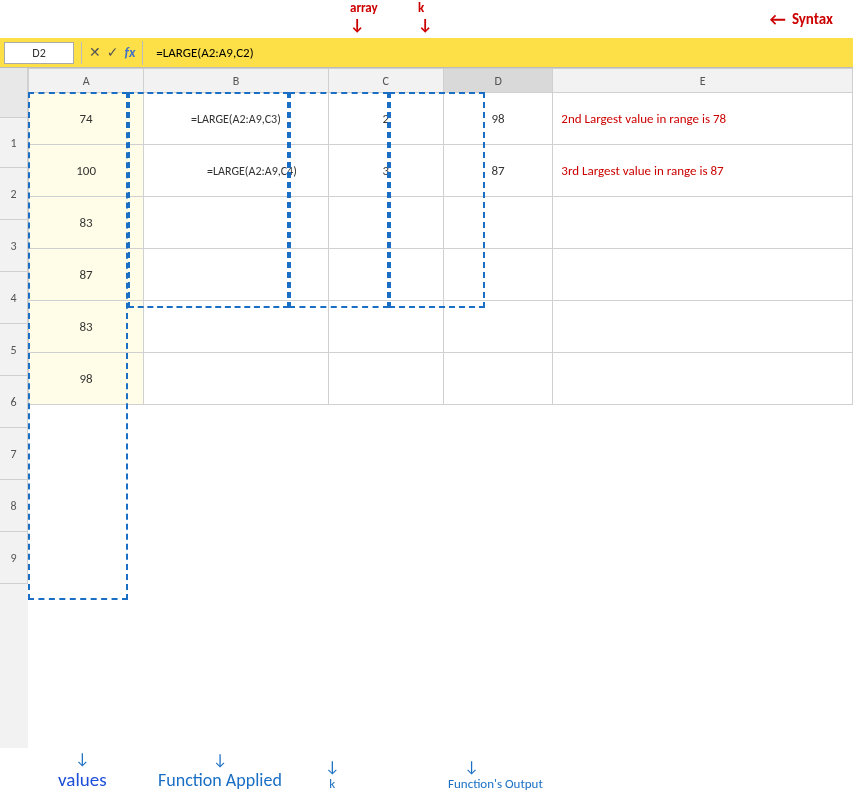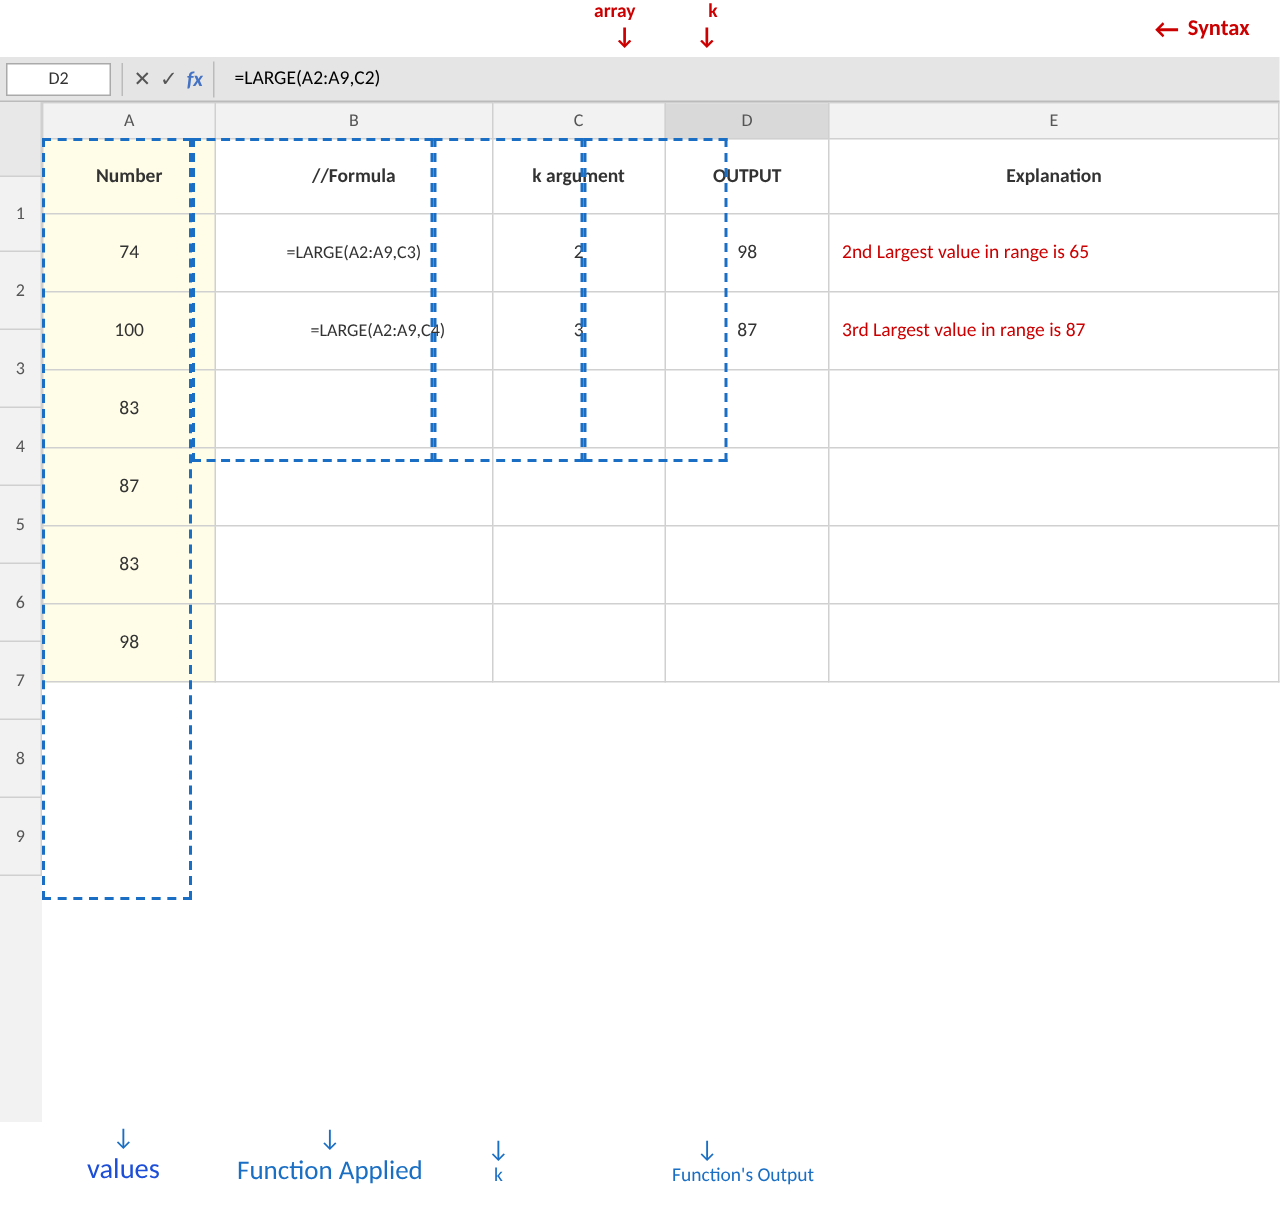--- a/index.html
+++ b/index.html
@@ -19,22 +19,21 @@
       left: 0;
       width: 100%;
       height: 38px;
     }
 
     .arrow-label {
       position: absolute;
       color: #cc0000;
       font-size: 13px;
       font-weight: bold;
-      text-align: right;
-      margin-left: 46px;
+      text-align: left;
     }
 
     .arrow-down {
       display: inline-block;
       color: #cc0000;
       font-size: 16px;
     }
 
     .syntax-label {
       position: absolute;
@@ -53,21 +52,21 @@
       font-size: 18px;
     }
 
     
     .formula-bar {
       position: absolute;
       top: 38px;
       left: 0;
       width: 100%;
       height: 30px;
-      background: #e5e5e5;
+      background: #fde047;
       border-bottom: 1px solid #bbb;
       display: flex;
       align-items: center;
       gap: 4px;
       padding: 0 4px;
     }
 
     .cell-ref {
       width: 70px;
       height: 22px;
@@ -271,35 +270,28 @@
       <tr>
         <th>A</th>
         <th>B</th>
         <th>C</th>
         <th style="background:#d9d9d9;">D</th>
         <th>E</th>
       </tr>
     </thead>
     <tbody>
 
-      <tr class="header-row">
-        <td class="col-a">Number</td>
-        <td>//Formula</td>
-        <td><strong>k argument</strong></td>
-        <td>OUTPUT</td>
-        <td>Explanation</td>
-      </tr>
 
 
       <tr>
         <td class="col-a">74</td>
         <td style="font-size:12px;">=LARGE(A2:A9,C3)</td>
         <td>2</td>
         <td>98</td>
-        <td class="explanation">2nd Largest value in range is 65</td>
+        <td class="explanation">2nd Largest value in range is 78</td>
       </tr>
 
       <tr>
         <td class="col-a">100</td>
         <td style="font-size:12px;padding-left:36px;">=LARGE(A2:A9,C4)</td>
         <td>3</td>
         <td>87</td>
         <td class="explanation">3rd Largest value in range is 87</td>
       </tr>
 

